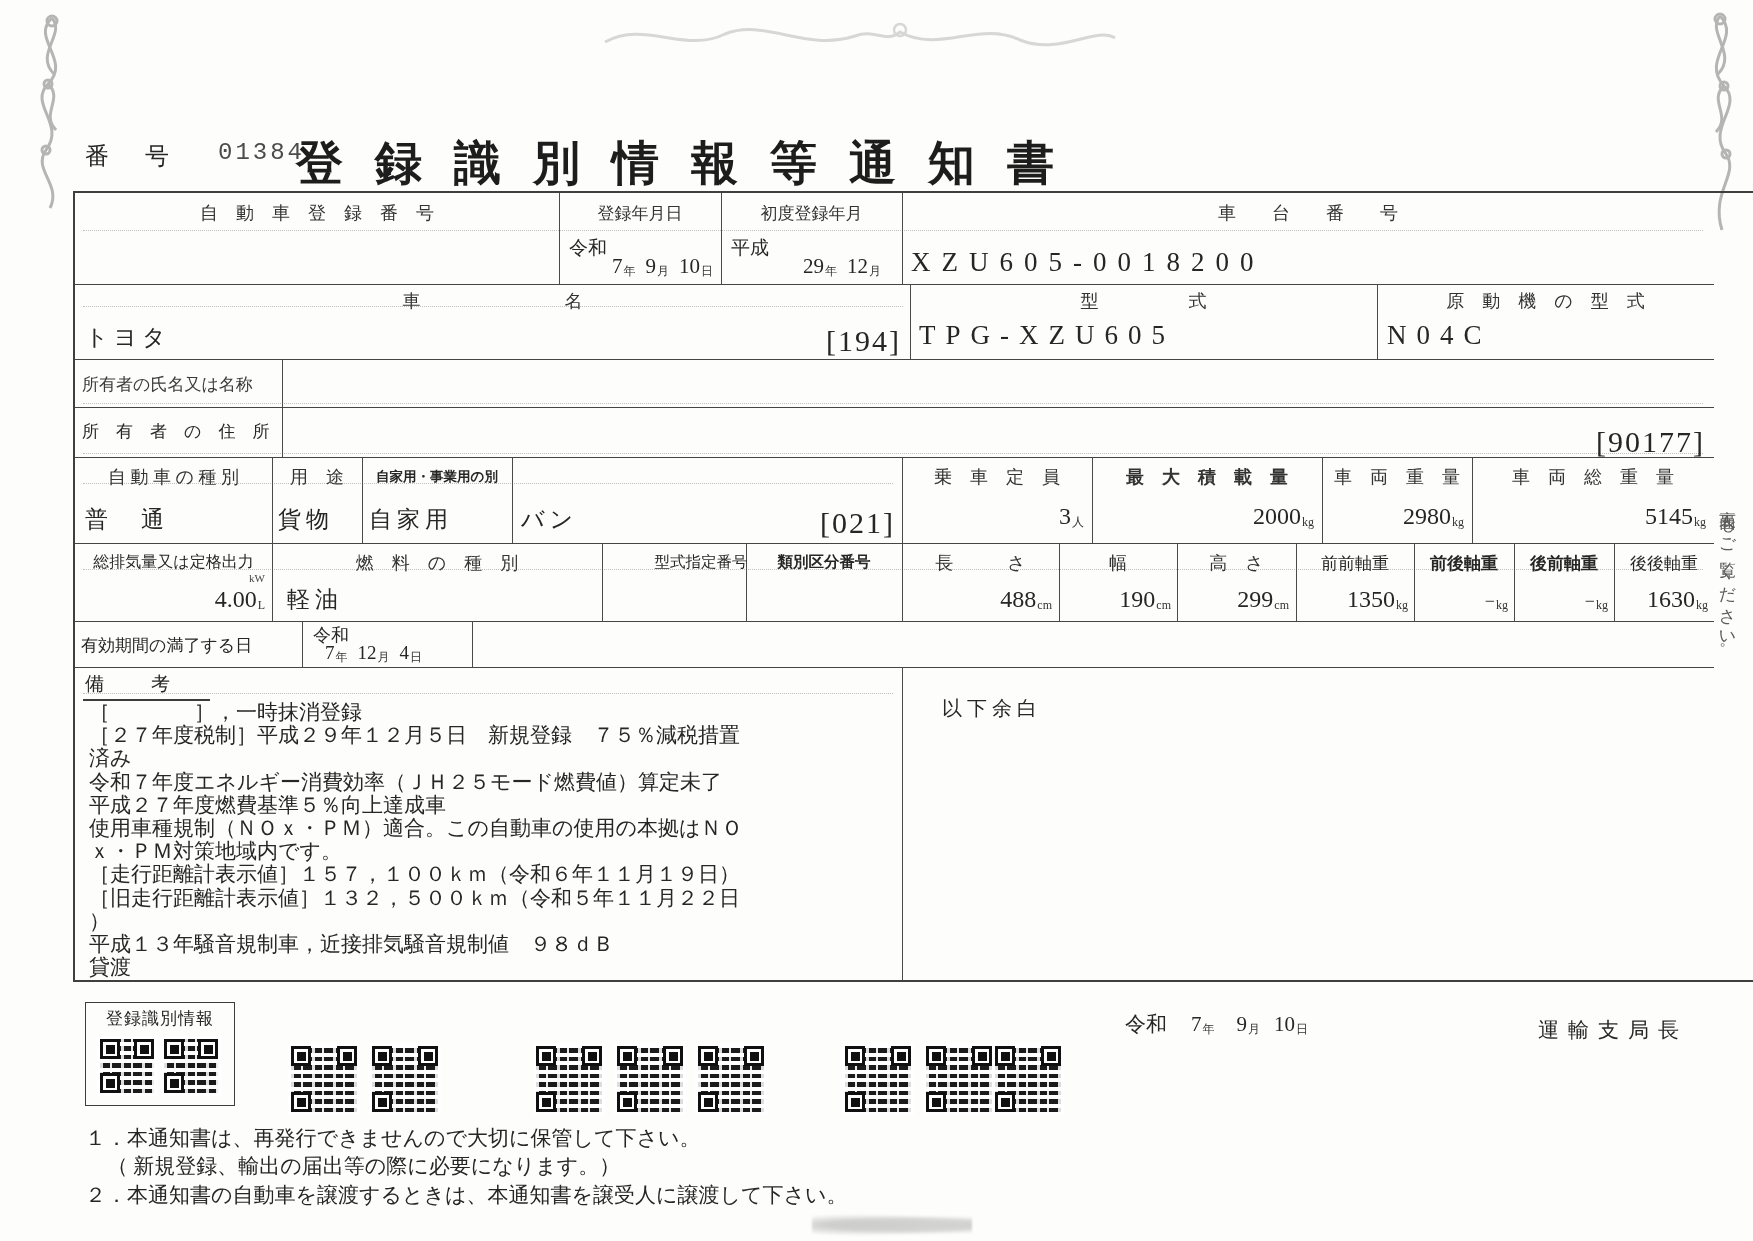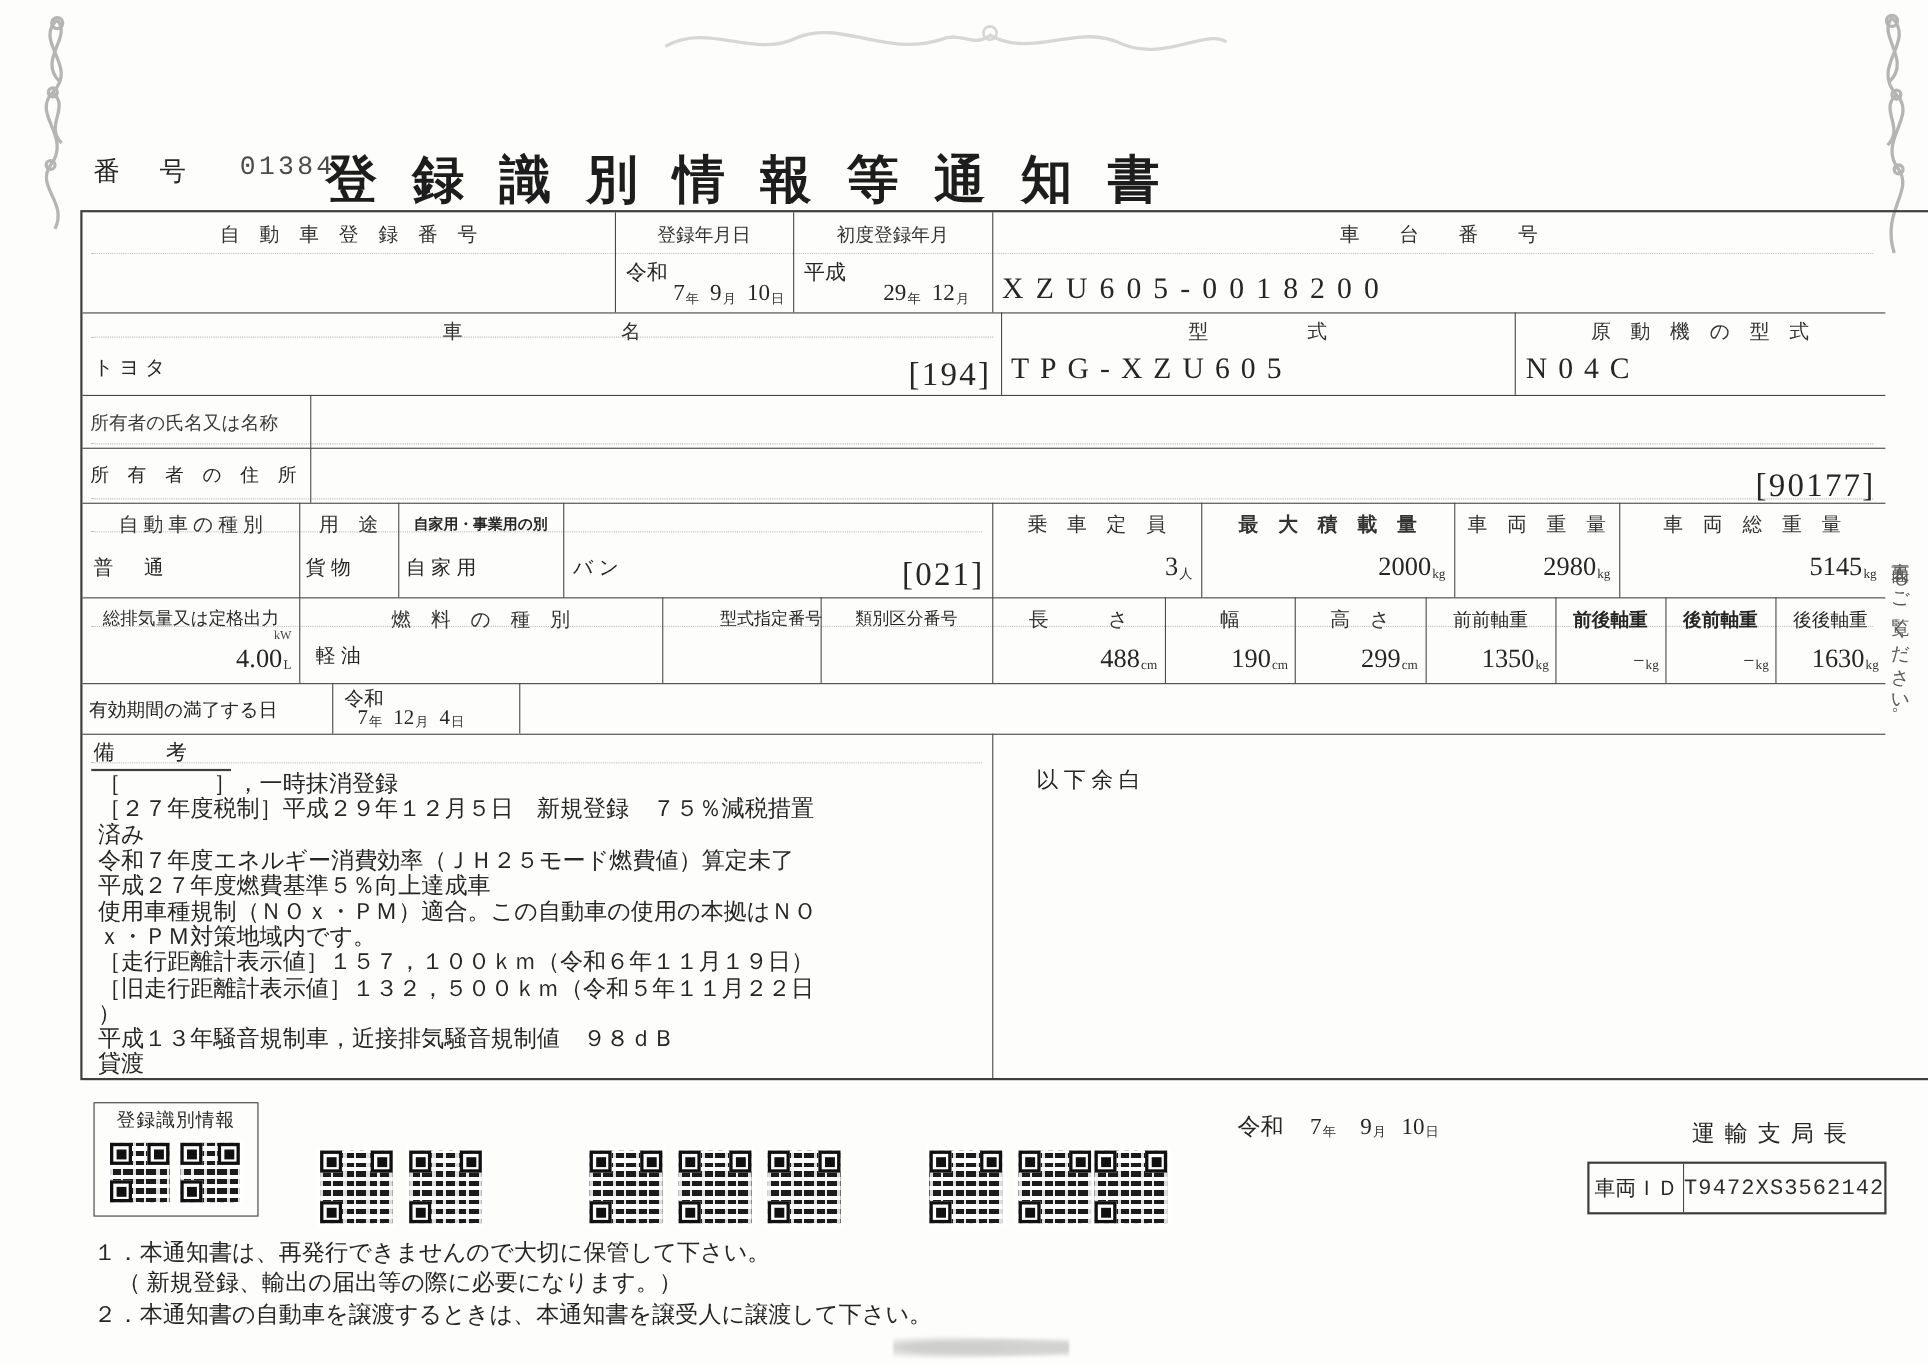--- a/index.html
+++ b/index.html
@@ -10,21 +10,21 @@
   .rgt{text-align:right;}
   .tbl{position:absolute;left:73px;top:191px;width:1639px;height:787px;border:2px solid #3f3f3f;padding-left:48px;}
   .hl{position:absolute;height:0;border-top:1.6px solid #454545;left:0;width:1639px;}
   .vl{position:absolute;width:0;border-left:1.5px solid #4a4a4a;}
   .dot{position:absolute;height:0;border-top:1px dotted rgba(90,90,90,.38);}
   .lbl{font-size:18px;color:#333;}
   .lbl-s{font-size:15.5px;color:#333;}
   .era{font-size:19px;}
   .num{font-size:21px;padding-left:10px;}
   .u{font-size:12px;color:#333;position:relative;top:2px;padding-left:1px;}
-  .bigval{font-size:18px;letter-spacing:5px;}
+  .bigval{font-size:23px;letter-spacing:5px;}
   .code{font-size:30px;letter-spacing:2px;}
   .mono{font-family:"Liberation Mono","DejaVu Sans Mono",monospace;}
   .mval{font-size:24px;}
   .rline{height:23.2px;line-height:23.2px;font-size:21px;}
   .qr{position:absolute;box-shadow:0 0 0 3px #fff;
       background:
        repeating-linear-gradient(90deg,rgba(255,255,255,.85) 0 3px,transparent 3px 10px,rgba(255,255,255,.9) 10px 12px,transparent 12px 21px),
        repeating-linear-gradient(0deg,#1b1b1b 0 4px,#fff 4px 8px,#1b1b1b 8px 13px,#fff 13px 17px),
        repeating-linear-gradient(90deg,#1b1b1b 0 4px,#fff 4px 9px);}
   .qr .f{position:absolute;width:14px;height:14px;background:#fff;border:3.5px solid #101010;}
@@ -150,21 +150,21 @@
     <div class="p bigval" style="left:446px;top:311px">バン</div>
     <div class="p code rgt" style="left:698px;top:313px;width:122px">[021]</div>
     <div class="p rgt mval" style="left:827px;top:310px;width:182px"><span>3</span><span class="u">人</span></div>
     <div class="p rgt mval" style="left:1017px;top:310px;width:222px"><span>2000</span><span class="u">kg</span></div>
     <div class="p rgt mval" style="left:1247px;top:310px;width:142px"><span>2980</span><span class="u">kg</span></div>
     <div class="p rgt mval" style="left:1397px;top:310px;width:234px"><span>5145</span><span class="u">kg</span></div>
 
     <div class="p ctr" style="left:0;top:359px;width:197px;font-size:16px">総排気量又は定格出力</div>
     <div class="p lbl ctr" style="left:197px;top:358px;width:330px">燃　料　の　種　別</div>
     <div class="p ctr" style="left:554px;top:359px;width:144px;font-size:15.5px">型式指定番号</div>
-    <div class="p ctr" style="left:671px;top:359px;width:156px;font-size:15.5px;font-weight:400">類別区分番号</div>
+    <div class="p ctr" style="left:671px;top:359px;width:156px;font-size:15.5px;font-weight:700">類別区分番号</div>
     <div class="p lbl ctr" style="left:827px;top:358px;width:157px">長　　　さ</div>
     <div class="p lbl ctr" style="left:984px;top:358px;width:118px">幅</div>
     <div class="p lbl ctr" style="left:1102px;top:358px;width:119px">高　さ</div>
     <div class="p ctr" style="left:1221px;top:359px;width:118px;font-size:17px">前前軸重</div>
     <div class="p ctr" style="left:1339px;top:359px;width:100px;font-size:17px;font-weight:700">前後軸重</div>
     <div class="p ctr" style="left:1439px;top:359px;width:100px;font-size:17px;font-weight:700">後前軸重</div>
     <div class="p ctr" style="left:1539px;top:359px;width:100px;font-size:17px">後後軸重</div>
 
     <div class="p rgt" style="left:130px;top:379px;width:60px;font-size:11px;color:#444">kW</div>
     <div class="p rgt mval" style="left:0;top:393px;width:190px"><span>4.00</span><span class="u">L</span></div>
@@ -251,24 +251,20 @@
     </div>
   <div class="qr" style="left:995px;top:1046px;width:66px;height:66px">
       <span class="f f1"></span>
       <span class="f f2"></span>
       <span class="f f3"></span>
     </div>
 
   <div class="p" style="left:1125px;top:1010px"><span class="era" style="font-size:21px">令和</span><span class="num" style="font-size:21px;padding-left:24px">7</span><span class="u">年</span><span class="num" style="font-size:21px;padding-left:22px">9</span><span class="u">月</span><span class="num" style="font-size:21px;padding-left:14px">10</span><span class="u">日</span></div>
   <div class="p" style="left:1538px;top:1016px;font-size:21px;letter-spacing:9px">運輸支局長</div>
 
-  <div class="p" style="left:1443px;top:1056px;width:268px;height:44px;border:2px solid #3d3d3d;display:flex;align-items:center">
-    <div style="width:94px;text-align:center;font-size:19px;border-right:1.5px solid #4a4a4a;height:100%;display:flex;align-items:center;justify-content:center">車両ＩＤ</div>
-    <div class="mono" style="flex:1;text-align:center;font-size:20px;letter-spacing:1px;color:#2e2e2e">T9472XS3562142</div>
-  </div>
 
   <div class="p" style="left:85px;top:1124px;font-size:21px">１．本通知書は、再発行できませんので大切に保管して下さい。</div>
   <div class="p" style="left:107px;top:1152px;font-size:21px">（ 新規登録、輸出の届出等の際に必要になります。）</div>
   <div class="p" style="left:85px;top:1181px;font-size:21px">２．本通知書の自動車を譲渡するときは、本通知書を譲受人に譲渡して下さい。</div>
 
   <div class="p" style="left:812px;top:1212px;width:160px;height:26px;opacity:.35;filter:blur(1.2px);
        background:radial-gradient(ellipse at 30% 50%, #7a7a7a 0 22%, transparent 60%),radial-gradient(ellipse at 60% 50%, #8a8a8a 0 20%, transparent 55%),radial-gradient(ellipse at 85% 50%, #7f7f7f 0 18%, transparent 50%)"></div>
 
 </div>
 

